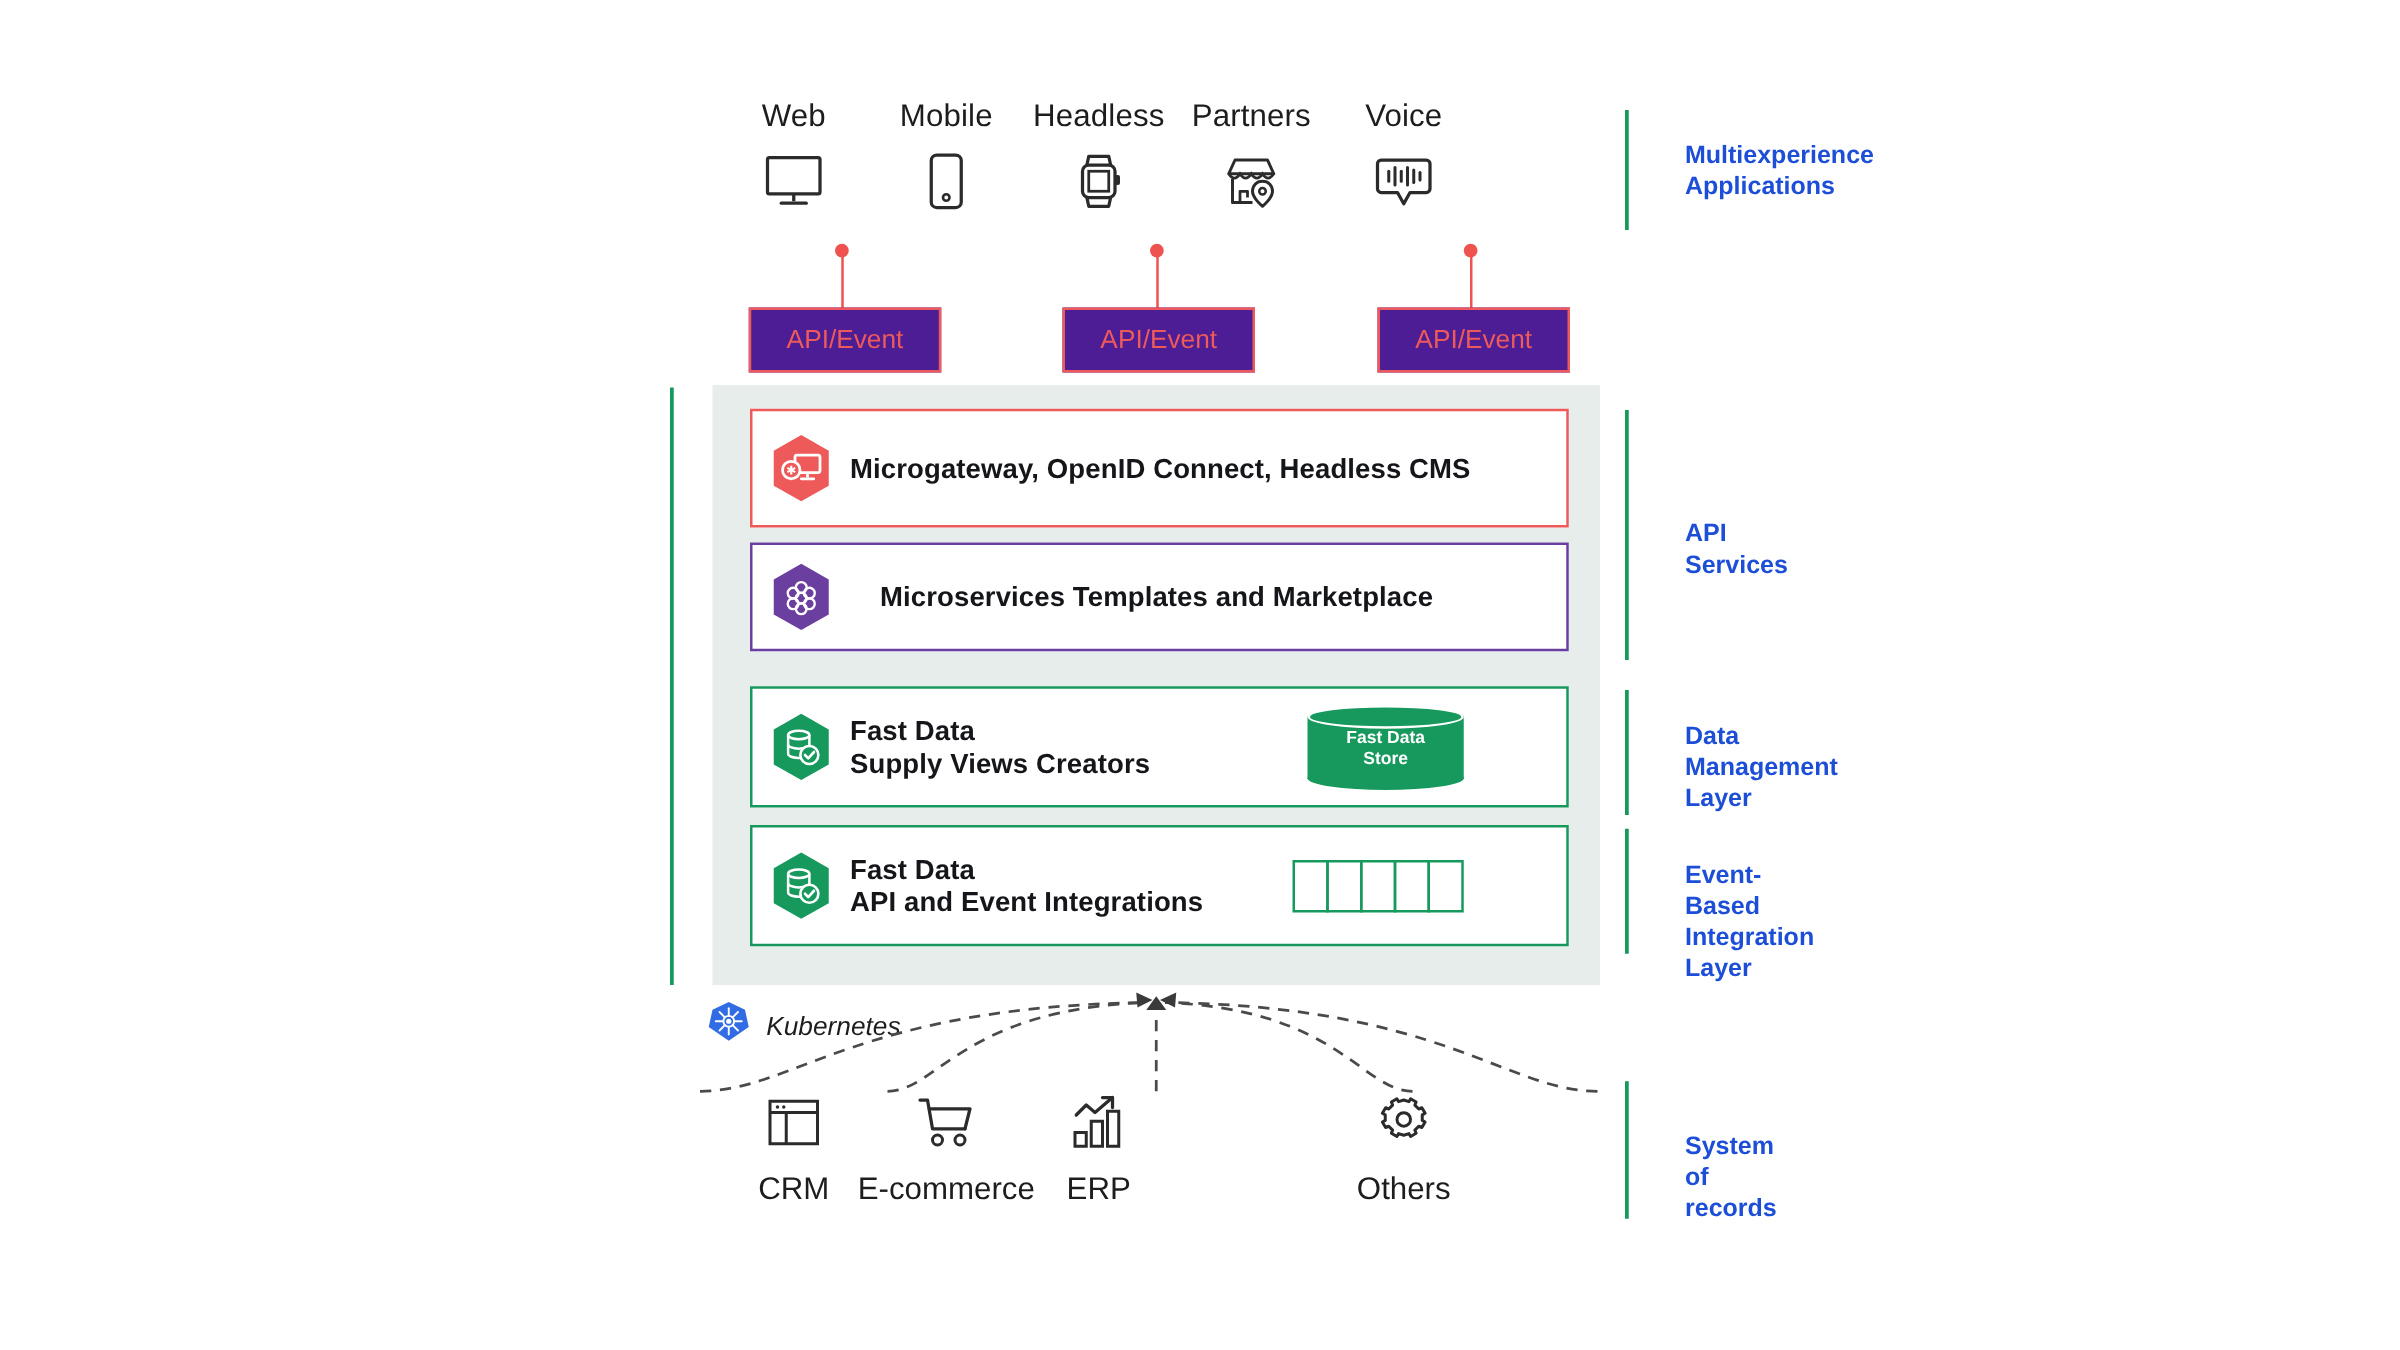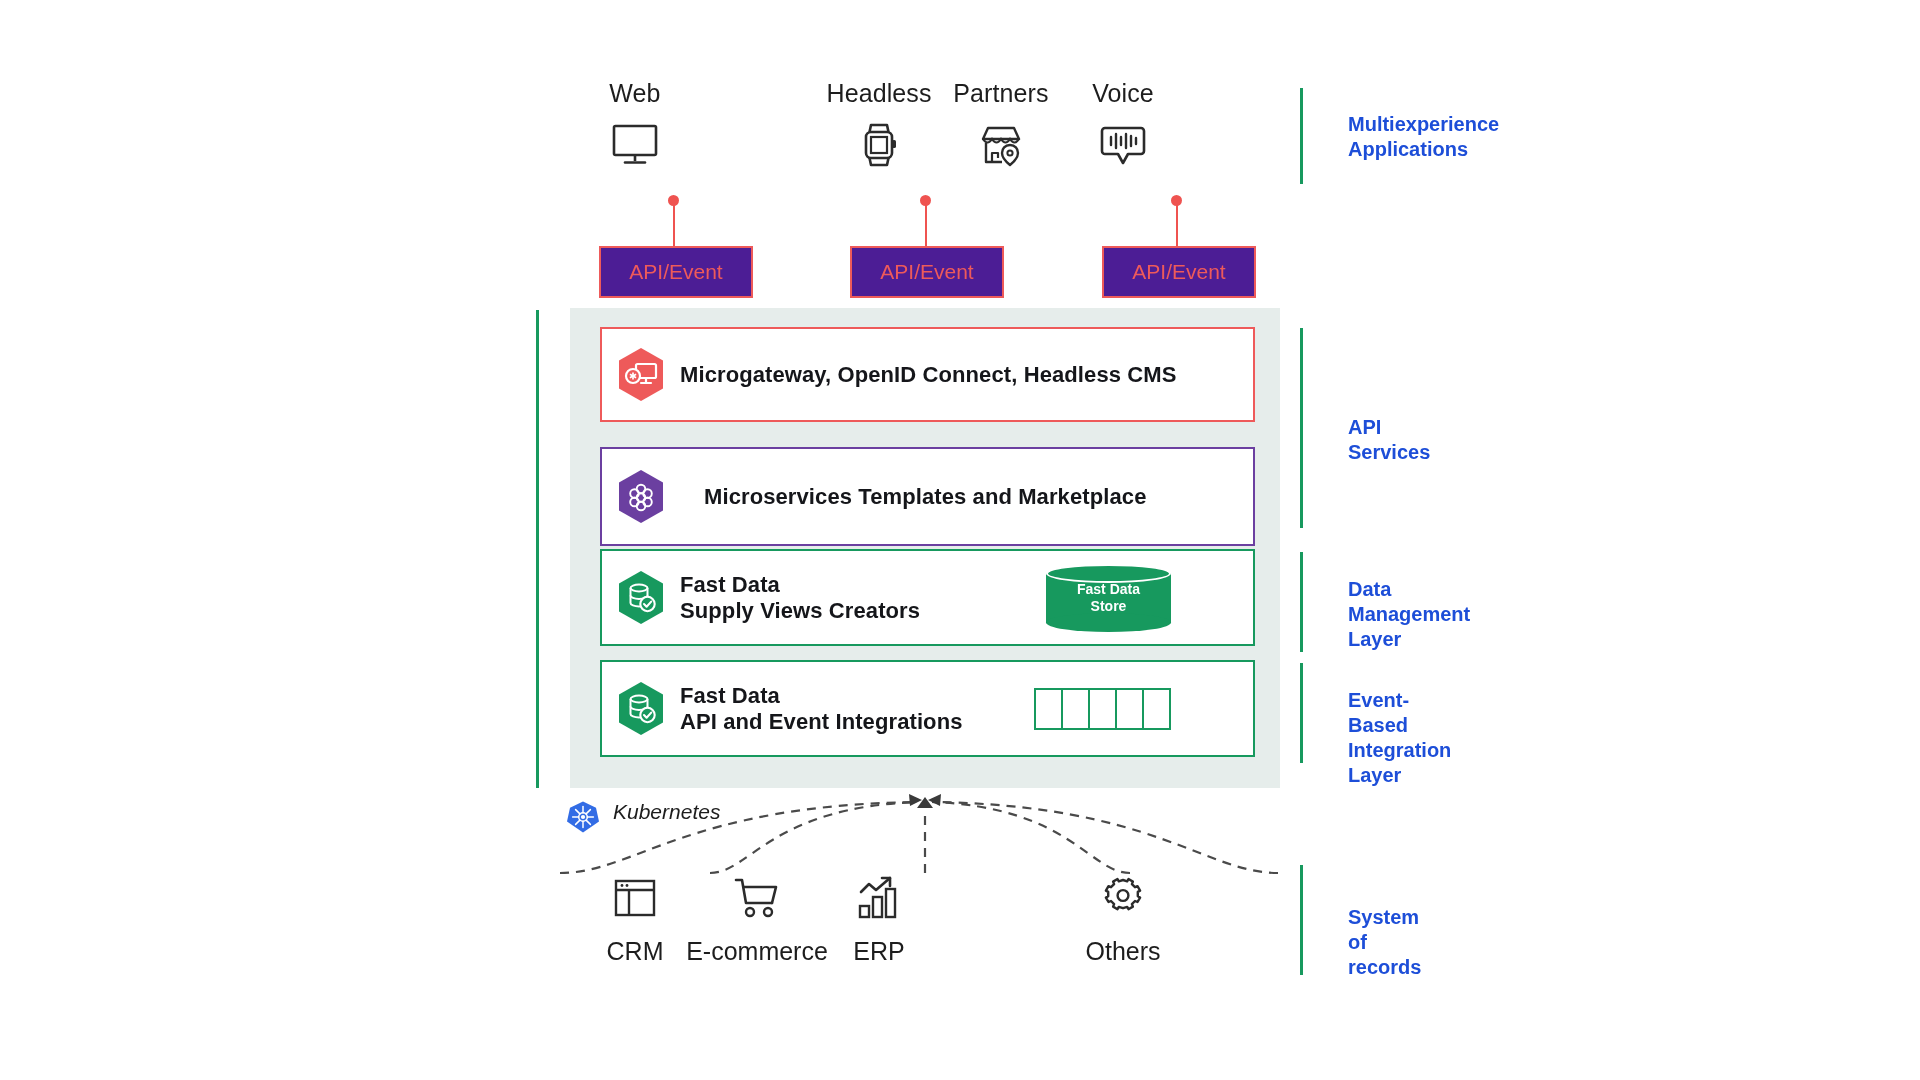--- a/index.html
+++ b/index.html
@@ -65,21 +65,21 @@
                color:#ffffff;font-size:14px;font-weight:700;line-height:17px;}
 
   
   .queue{position:absolute;right:82px;top:50%;transform:translateY(-50%);
          display:flex;}
   .queue i{display:block;width:29px;height:42px;border:2px solid #17995e;
            margin-left:-2px;box-sizing:border-box;}
   .queue i:first-child{margin-left:0;}
 
   
-  .k8s{position:absolute;left:566px;top:800px;display:flex;align-items:flex-start;gap:13px;}
+  .k8s{position:absolute;left:566px;top:800px;display:flex;align-items:flex-end;gap:13px;}
   .k8s .k8label{font-size:21px;font-style:italic;color:#1d1d1d;}
 
   
   .systems{position:absolute;left:560px;top:872px;width:720px;height:120px;}
   .system{position:absolute;width:150px;text-align:center;}
   .system .sy-icon{height:52px;display:flex;align-items:center;justify-content:center;}
   .system .sy-label{margin-top:12px;font-size:25px;color:#1d1d1d;line-height:30px;}
 
   
   .legend-item{position:absolute;}
@@ -101,20 +101,29 @@
       <div class="ch-label">Web</div>
       <div class="ch-icon">
         <svg width="46" height="42" viewBox="0 0 46 42">
           <rect x="2" y="2" width="42" height="29" rx="1.5" fill="none" stroke="#2b2b2b" stroke-width="2.6"></rect>
           <line x1="23" y1="31" x2="23" y2="37" stroke="#2b2b2b" stroke-width="2.6"></line>
           <line x1="13" y1="38.5" x2="33" y2="38.5" stroke="#2b2b2b" stroke-width="2.6" stroke-linecap="round"></line>
         </svg>
       </div>
     </div>
 
+    <div class="channel" style="left:122px;top:0px;">
+      <div class="ch-label">Mobile</div>
+      <div class="ch-icon">
+        <svg width="30" height="46" viewBox="0 0 30 46">
+          <rect x="3" y="2" width="24" height="42" rx="4.5" fill="none" stroke="#2b2b2b" stroke-width="2.6"></rect>
+          <circle cx="15" cy="36" r="2.6" fill="none" stroke="#2b2b2b" stroke-width="2.1"></circle>
+        </svg>
+      </div>
+    </div>
 
     <div class="channel" style="left:244px;top:0px;">
       <div class="ch-label">Headless</div>
       <div class="ch-icon">
         <svg width="42" height="48" viewBox="0 0 42 48">
           <rect x="8" y="11" width="26" height="26" rx="5" fill="none" stroke="#2b2b2b" stroke-width="2.6"></rect>
           <rect x="13" y="16" width="16" height="16" fill="none" stroke="#2b2b2b" stroke-width="2.2"></rect>
           <path d="M11.5 11 L13 4 H29 L30.5 11" fill="none" stroke="#2b2b2b" stroke-width="2.6" stroke-linejoin="round"></path>
           <path d="M11.5 37 L13 44 H29 L30.5 37" fill="none" stroke="#2b2b2b" stroke-width="2.6" stroke-linejoin="round"></path>
           <rect x="34" y="19" width="4" height="8" rx="1.6" fill="#2b2b2b"></rect>
@@ -190,21 +199,21 @@
         <line x1="16" y1="25.5" x2="16" y2="32.5" stroke="#ffffff" stroke-width="1.7"></line>
         <line x1="12.9" y1="27.3" x2="19.1" y2="30.7" stroke="#ffffff" stroke-width="1.7"></line>
         <line x1="12.9" y1="30.7" x2="19.1" y2="27.3" stroke="#ffffff" stroke-width="1.7"></line>
       </svg>
     </div>
     <div class="rowtext">
       <span>Microgateway, OpenID Connect, Headless CMS</span>
     </div>
   </div>
 
-  <div class="row purple" style="top:447px;height:99px;">
+  <div class="row purple" style="top:434px;height:87px;">
     <div class="hexwrap">
       <svg width="48" height="55" viewBox="0 0 48 55">
         <polygon points="24,1 46,13.5 46,41.5 24,54 2,41.5 2,13.5" fill="#6b3fa0"></polygon>
         <circle cx="24" cy="20" r="4.3" fill="none" stroke="#ffffff" stroke-width="1.9"></circle>
         <circle cx="17.5" cy="24.5" r="4.3" fill="none" stroke="#ffffff" stroke-width="1.9"></circle>
         <circle cx="30.5" cy="24.5" r="4.3" fill="none" stroke="#ffffff" stroke-width="1.9"></circle>
         <circle cx="24" cy="28.5" r="4.3" fill="none" stroke="#ffffff" stroke-width="1.9"></circle>
         <circle cx="17.5" cy="33" r="4.3" fill="none" stroke="#ffffff" stroke-width="1.9"></circle>
         <circle cx="30.5" cy="33" r="4.3" fill="none" stroke="#ffffff" stroke-width="1.9"></circle>
         <circle cx="24" cy="37" r="4.3" fill="none" stroke="#ffffff" stroke-width="1.9"></circle>

